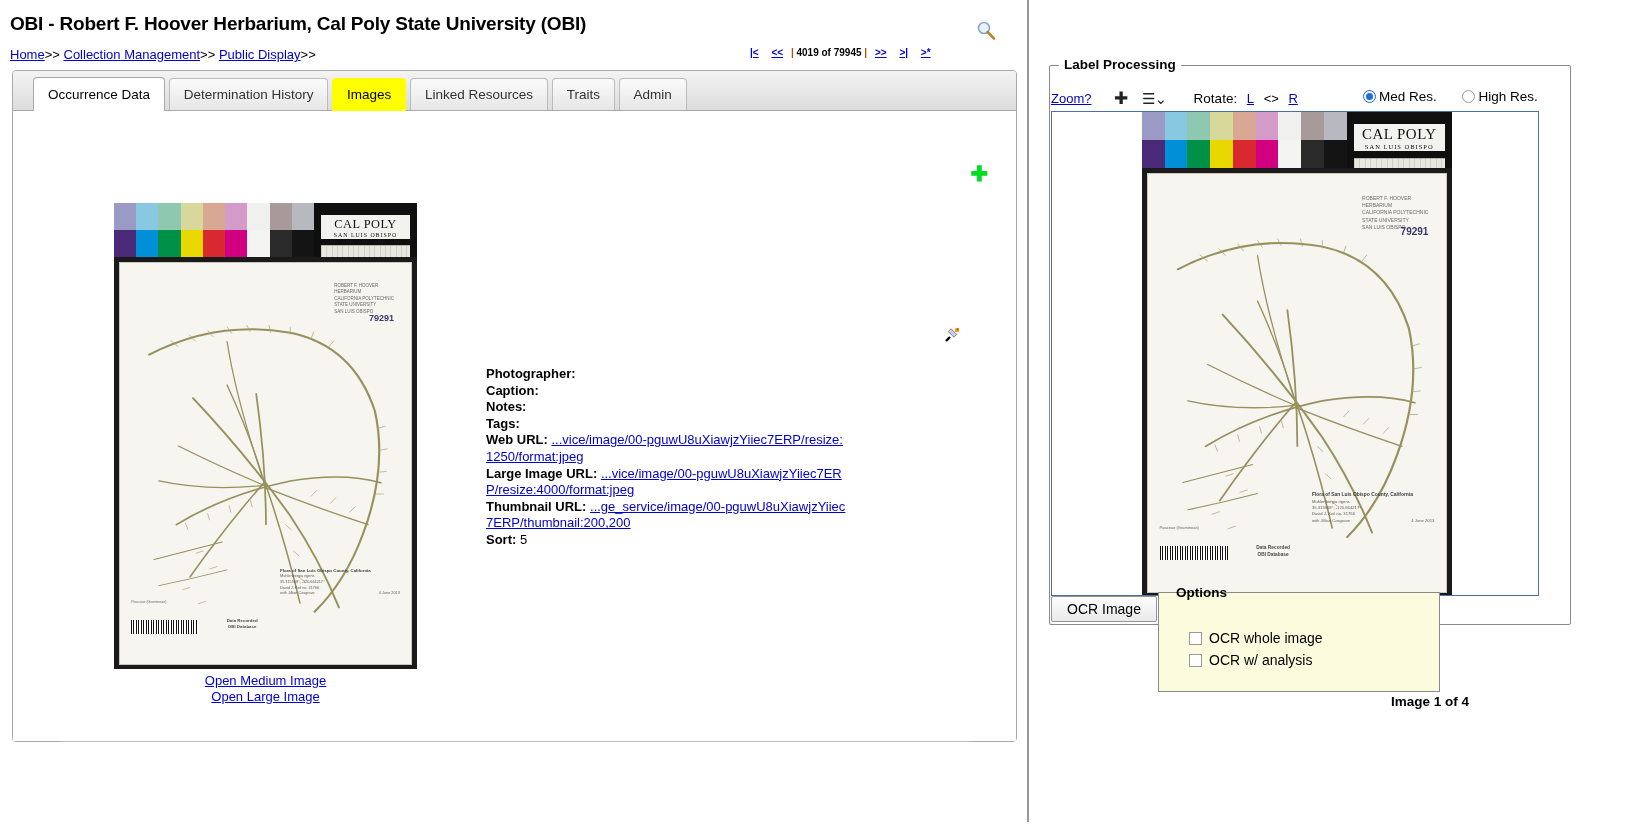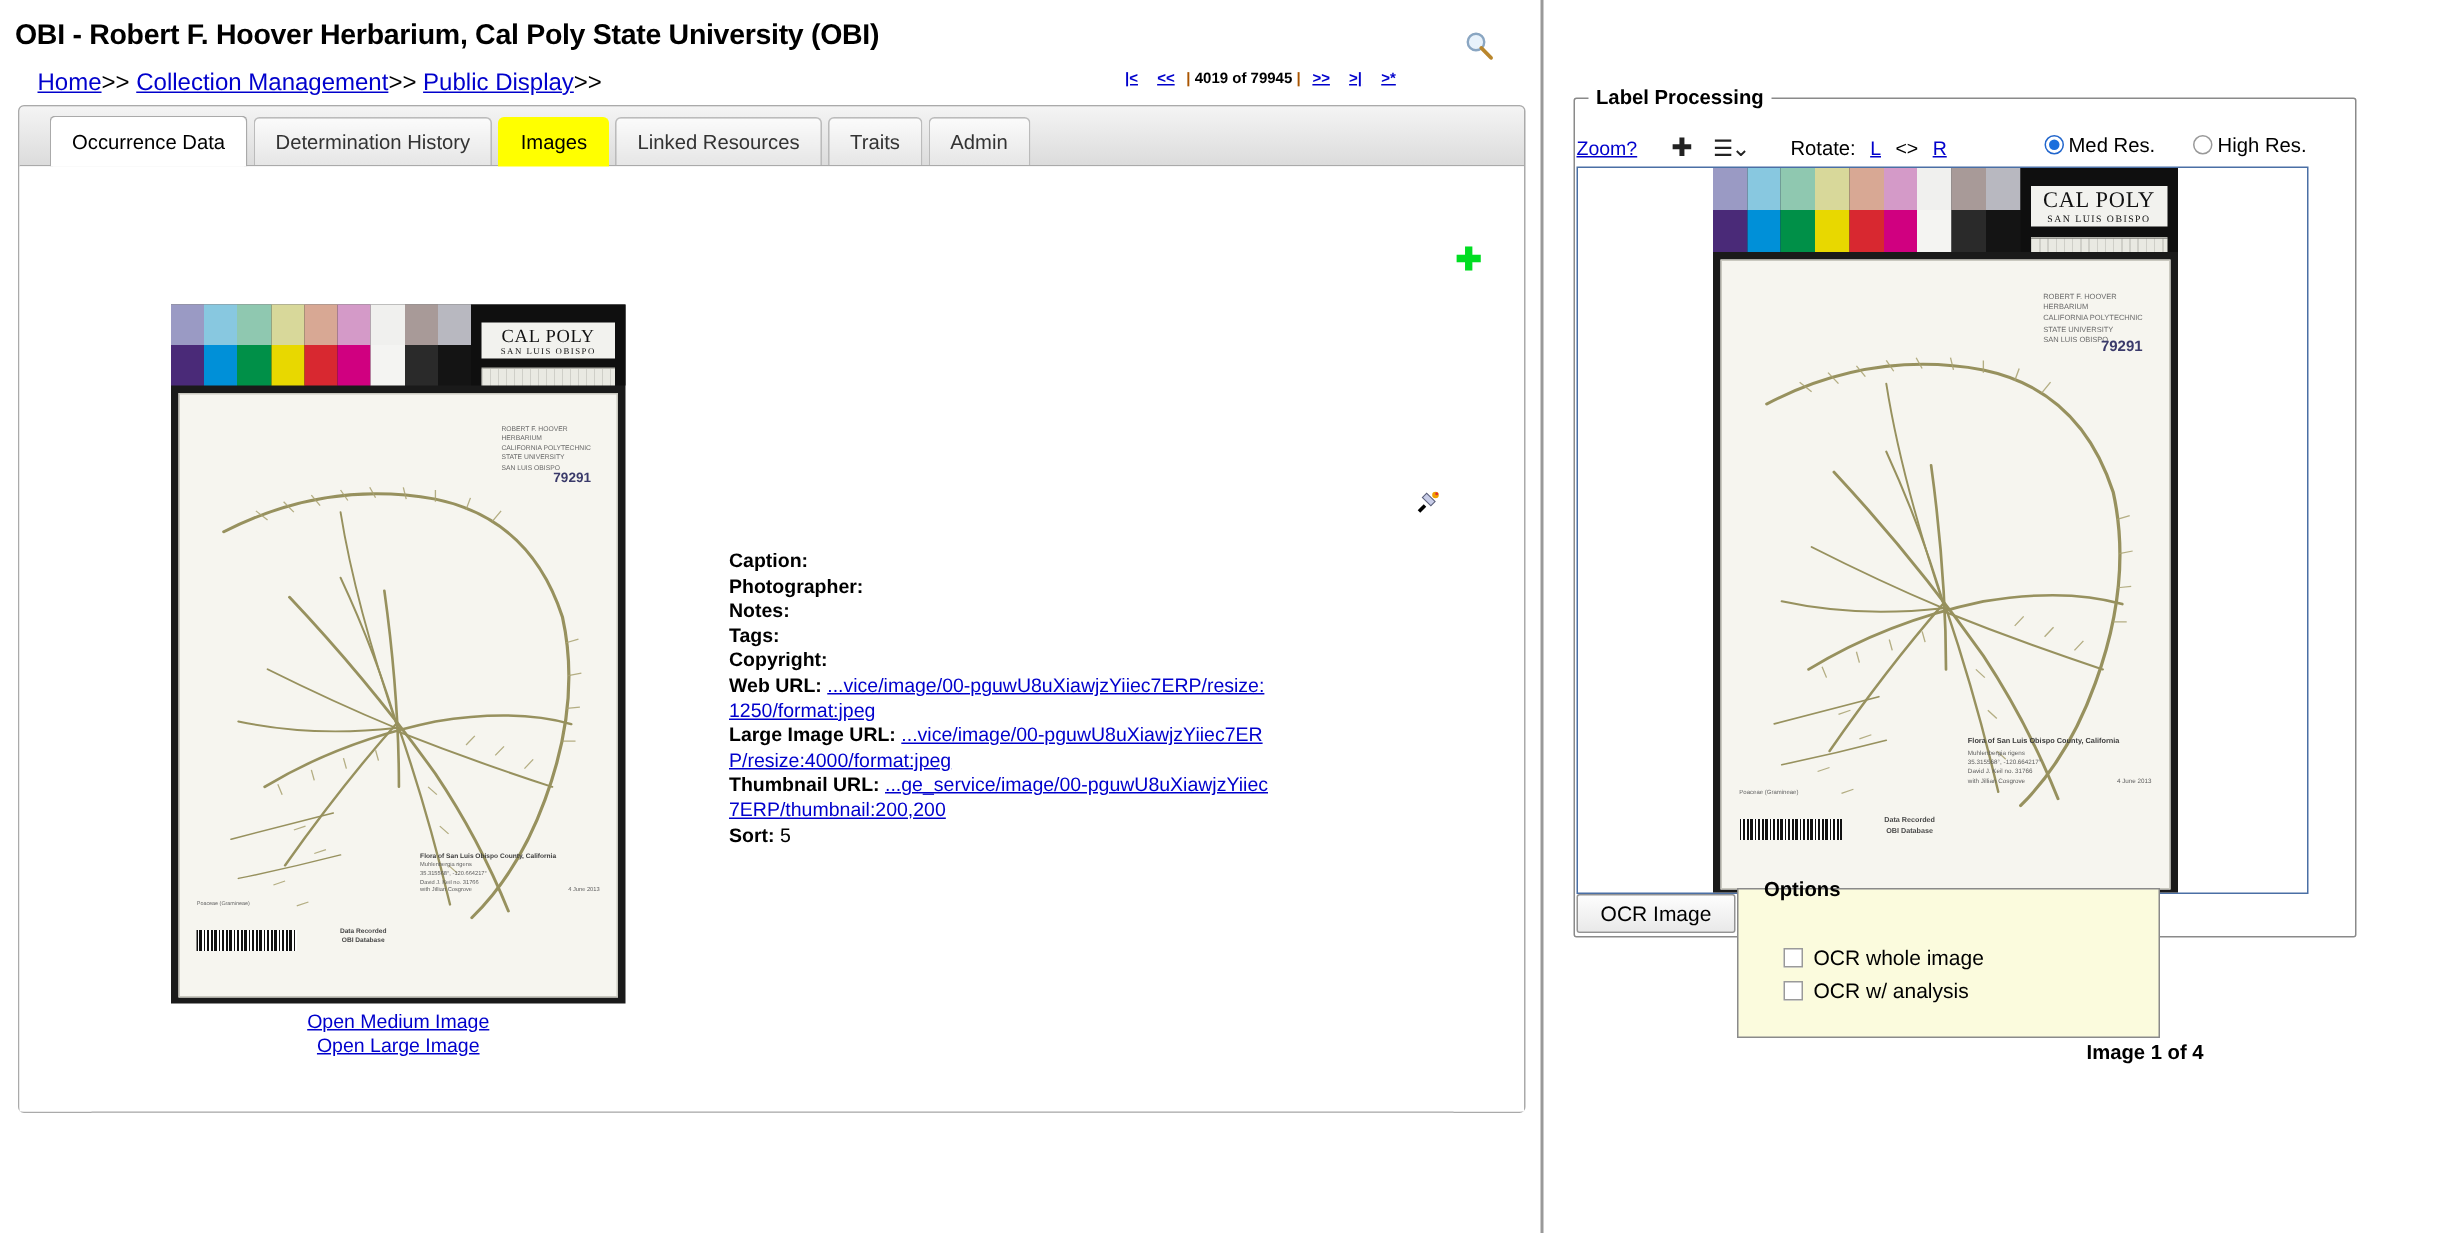--- a/index.html
+++ b/index.html
@@ -30,22 +30,22 @@
     white-space: nowrap;
   }
 
   .magnifier-top {
     position: absolute; left: 975px; top: 20px;
     width: 22px; height: 22px;
     cursor: pointer;
   }
 
   .breadcrumb {
-    position: absolute; left: 25px; top: 47px;
-    font-size: 16px; white-space: nowrap;
+    position: absolute; left: 10px; top: 47px;
+    font-size: 13px; white-space: nowrap;
   }
   .breadcrumb a { color: #0000cc; text-decoration: underline; }
   .breadcrumb .sep { color: #000; text-decoration: none; }
 
   .recnav {
     position: absolute; left: 745px; top: 47px;
     font-size: 10px; font-weight: bold; white-space: nowrap;
     color: #000;
   }
   .recnav a { color: #0000cc; text-decoration: underline; margin: 0 5px; font-weight: bold;}
@@ -435,37 +435,33 @@
           </div>
         </div>
 
         <div class="specimen-links">
           <a href="#">Open Medium Image</a>
           <a href="#">Open Large Image</a>
         </div>
 
         <div class="meta">
           <div class="row">
+            <span class="lbl">Photographer:</span>
+            <span></span>
+          </div>
+          <div class="row">
             <span class="lbl">Caption:</span>
             <span></span>
           </div>
           <div class="row">
-            <span class="lbl">Photographer:</span>
-            <span></span>
-          </div>
-          <div class="row">
             <span class="lbl">Notes:</span>
             <span></span>
           </div>
           <div class="row">
             <span class="lbl">Tags:</span>
-            <span></span>
-          </div>
-          <div class="row">
-            <span class="lbl">Copyright:</span>
             <span></span>
           </div>
           <div class="row">
             <span class="lbl">Web URL:</span>
             <a href="#">...vice/image/00-pguwU8uXiawjzYiiec7ERP/resize:1250/format:jpeg</a>
           </div>
           <div class="row">
             <span class="lbl">Large Image URL:</span>
             <a href="#">...vice/image/00-pguwU8uXiawjzYiiec7ERP/resize:4000/format:jpeg</a>
           </div>

